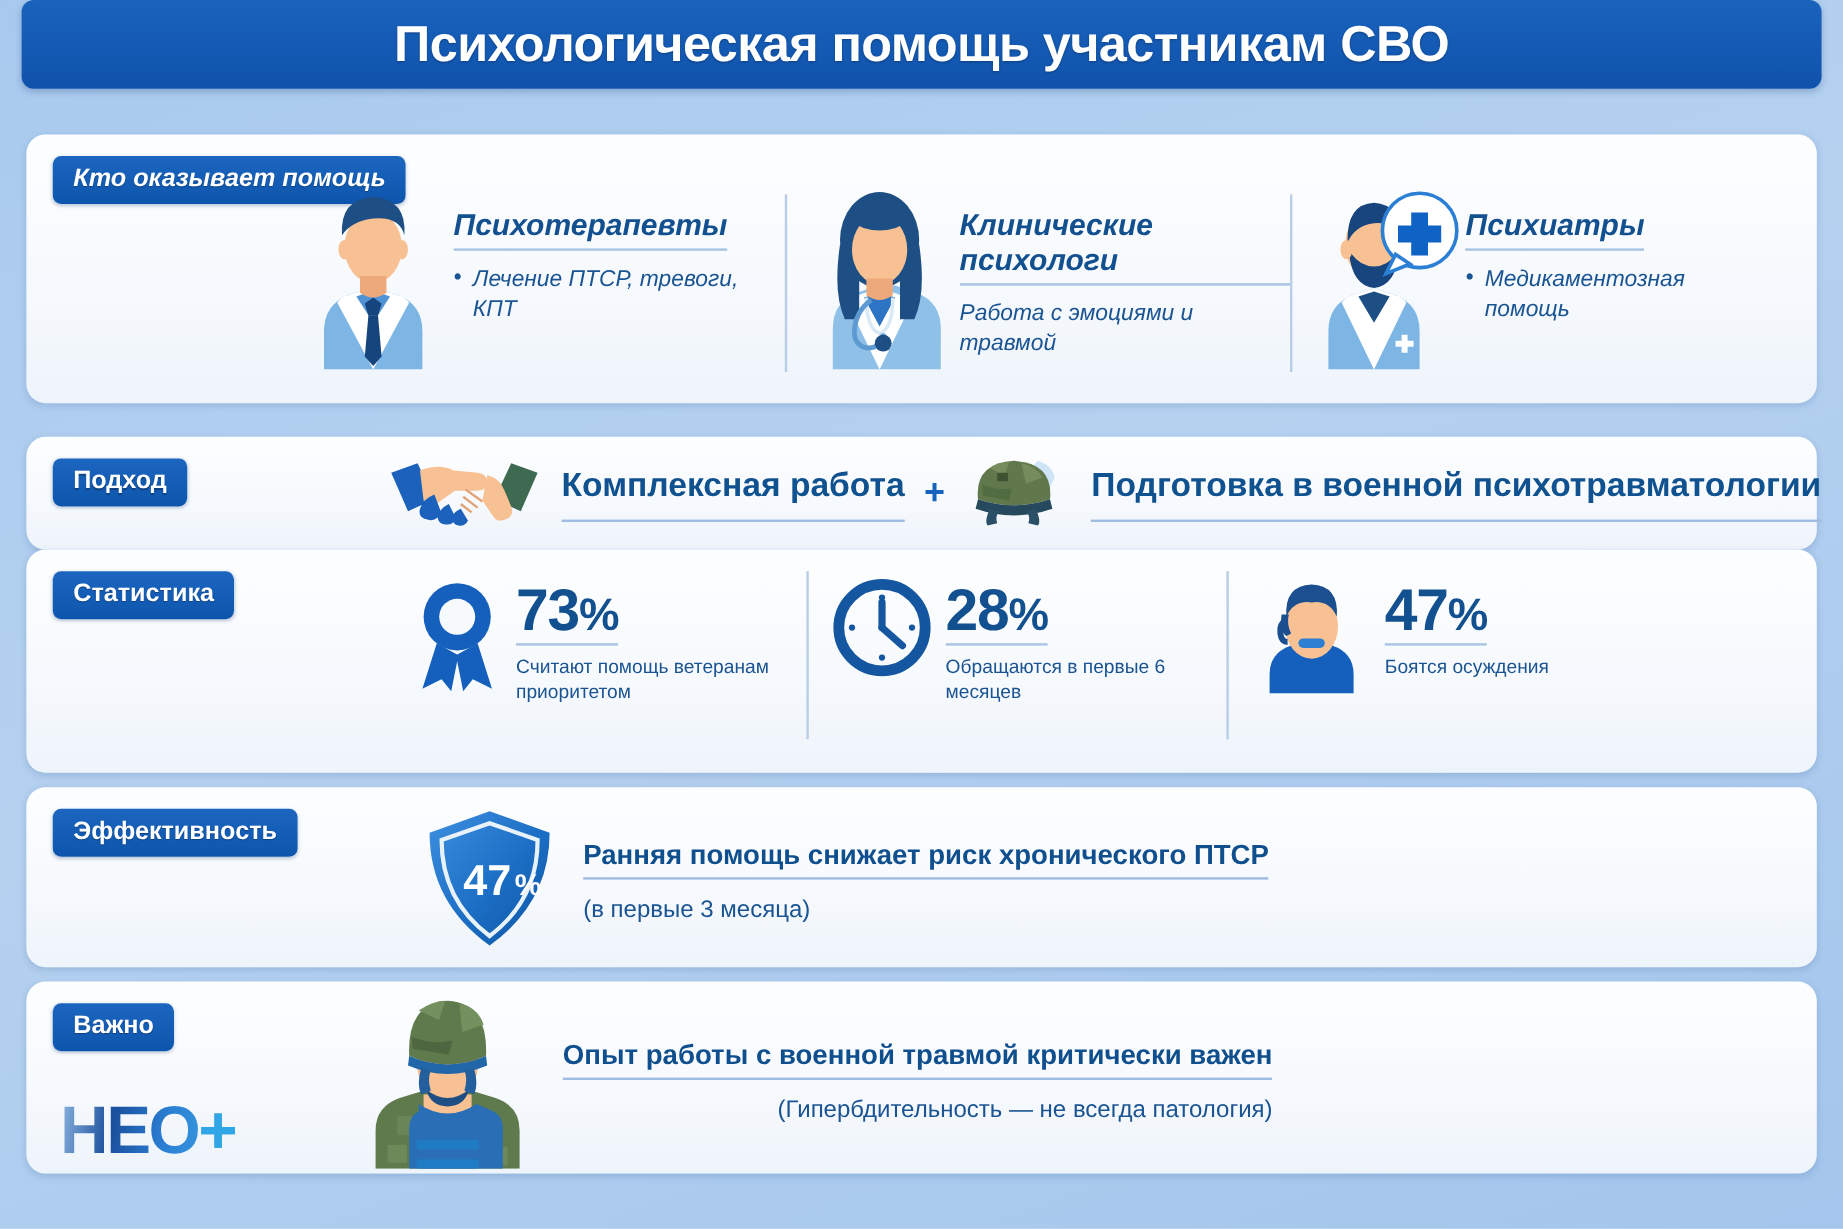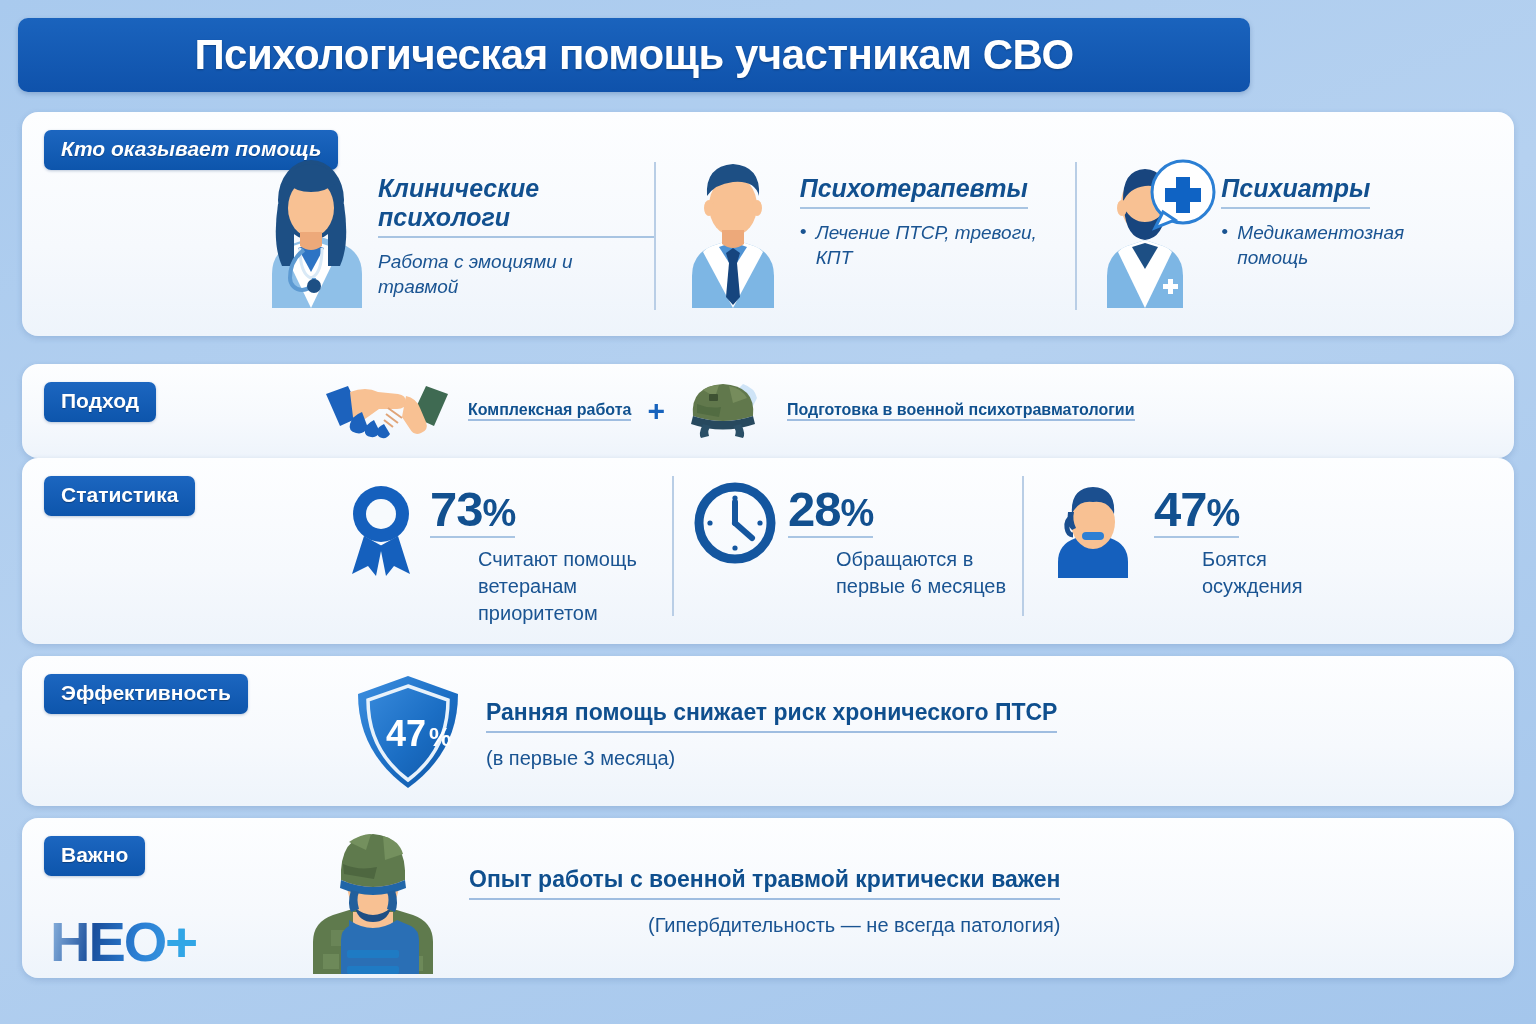--- a/index.html
+++ b/index.html
@@ -9,22 +9,22 @@
     height: 1024px;
     font-family: "Liberation Sans", "DejaVu Sans", sans-serif;
     background: linear-gradient(160deg, #a9caee 0%, #b5d1f0 45%, #a4c6ec 100%);
     overflow: hidden;
     position: relative;
   }
 
   
   .header-bar {
     position: absolute;
-    left: 18px; top: 18px;
-    width: 1232px; height: 74px;
+    left: 18px; top: 0;
+    width: 1500px; height: 74px;
     background: linear-gradient(180deg, #1a63bd 0%, #0f52ab 100%);
     border-radius: 10px;
     display: flex; align-items: center; justify-content: center;
     box-shadow: 0 2px 5px rgba(20,60,120,.25);
   }
   .header-title {
     color: #ffffff;
     font-size: 42px;
     font-weight: bold;
     letter-spacing: -0.5px;
@@ -100,22 +100,22 @@
   }
 
   
   .approach-row {
     position: absolute;
     left: 300px; top: 12px;
     height: 70px;
     display: flex; align-items: center; gap: 16px;
   }
   .approach-text {
-    font-size: 16px; color: #10518f; font-weight: 600;
-    border-bottom: 2px solid #9fbde0; padding-bottom: 0; white-space: nowrap;
+    font-size: 28px; color: #10518f; font-weight: 600;
+    border-bottom: 2px solid #9fbde0; padding-bottom: 13px; white-space: nowrap;
   }
   .approach-plus { font-size: 30px; color: #1763bd; font-weight: bold; }
 
   
   .stats-row {
     position: absolute;
     left: 300px; top: 12px;
     width: 1050px; height: 168px;
     display: flex;
   }
@@ -129,23 +129,22 @@
   }
   .stat-icon { flex: 0 0 auto; margin-right: 12px; }
   .stat-body { padding-top: 4px; }
   .stat-value {
     font-size: 49px; font-weight: bold; color: #12508f;
     line-height: .95; letter-spacing: -1px;
     border-bottom: 2px solid #a9c5e3; display: inline-block; padding-bottom: 3px;
   }
   .stat-value .pct { font-size: 38px; }
   .stat-label {
-    margin-top: 8px; font-size: 20px; color: #1a5492; line-height: 1.35;
+    margin-top: 8px; font-size: 16px; color: #1a5492; line-height: 1.35;
     max-width: 215px;
-    margin-left: 48px;
   }
 
   
   .eff-row {
     position: absolute; left: 330px; top: 18px;
     display: flex; align-items: center; gap: 22px;
   }
   .eff-main {
     font-size: 23px; font-weight: bold; color: #0f4f8e;
     border-bottom: 2px solid #9fbde0; padding-bottom: 5px; white-space: nowrap;
@@ -177,20 +176,41 @@
 <body>
 
 <div class="header-bar">
   <div class="header-title">Психологическая помощь участникам СВО</div>
 </div>
 
 <div class="card" id="card-providers">
   <div class="section-pill">Кто оказывает помощь</div>
 
   <div class="providers-row">
+
+    <div class="provider">
+      <div class="provider-figure">
+        <svg width="126" height="152" viewBox="0 0 126 152">
+          <path d="M22 152 V120 q0-22 20-30 l21-7 l21 7 q20 8 20 30 V152 Z" fill="#7db6e4"></path>
+          <path d="M63 83 l-21 7 q-6 2 -9 6 l30 56 30-56 q-3-4 -9-6 Z" fill="#ffffff"></path>
+          <path d="M63 86 l-14 5 14 22 14-22 Z" fill="#4f93d4"></path>
+          <path d="M63 92 l-7 5 3 10 h8 l3-10 Z" fill="#16457e"></path>
+          <path d="M59 107 h8 l3 34 -7 8 -7-8 Z" fill="#16457e"></path>
+          <ellipse cx="63" cy="50" rx="24" ry="30" fill="#f8c193"></ellipse>
+          <path d="M52 74 h22 v14 q-11 8 -22 0 Z" fill="#eda97a"></path>
+          <path d="M37 40 q-2-30 26-32 q28 2 26 32 q-4-16 -26-14 q-18 2 -26 14 Z" fill="#1d4f84"></path>
+          <ellipse cx="39" cy="52" rx="5" ry="8" fill="#f8c193"></ellipse>
+          <ellipse cx="87" cy="52" rx="5" ry="8" fill="#f8c193"></ellipse>
+        </svg>
+      </div>
+      <div class="provider-text">
+        <div class="provider-title">Психотерапевты</div>
+        <div class="provider-bullet">Лечение ПТСР, тревоги, КПТ</div>
+      </div>
+    </div>
 
     <div class="provider">
       <div class="provider-figure">
         <svg width="126" height="152" viewBox="0 0 126 152">
           <path d="M24 152 V118 q0-22 20-30 l18-6 h14 l18 6 q20 8 20 30 V152 Z" fill="#8fc0e8"></path>
           <path d="M63 84 l-18 6 q-6 2 -9 6 l27 56 27-56 q-3-4 -9-6 l-18-6 Z" fill="#ffffff"></path>
           <path d="M63 88 l-13 4 13 24 13-24 Z" fill="#2d74c4"></path>
           <ellipse cx="63" cy="44" rx="33" ry="40" fill="#1d4f84"></ellipse>
           <path d="M30 48 q-6 40 4 62 h12 V44 Z" fill="#1d4f84"></path>
           <path d="M96 48 q6 40 -4 62 H80 V44 Z" fill="#1d4f84"></path>
@@ -198,41 +218,20 @@
           <path d="M52 76 h22 v14 q-11 8 -22 0 Z" fill="#eda97a"></path>
           <path d="M36 26 q10-18 27-18 t27 18 q-12 10 -27 10 t-27-10 Z" fill="#1d4f84"></path>
           <path d="M52 92 q0 26 11 30 q11-4 11-30" fill="none" stroke="#d9e9f6" stroke-width="3"></path>
           <path d="M56 94 q-14 10 -14 28 a12 12 0 0 0 24 0" fill="none" stroke="#5d9ad2" stroke-width="4"></path>
           <circle cx="66" cy="130" r="7" fill="#1d4f84"></circle>
         </svg>
       </div>
       <div class="provider-text">
         <div class="provider-title">Клинические психологи</div>
         <div class="provider-bullet nobullet">Работа с эмоциями и травмой</div>
-      </div>
-    </div>
-
-    <div class="provider">
-      <div class="provider-figure">
-        <svg width="126" height="152" viewBox="0 0 126 152">
-          <path d="M22 152 V120 q0-22 20-30 l21-7 l21 7 q20 8 20 30 V152 Z" fill="#7db6e4"></path>
-          <path d="M63 83 l-21 7 q-6 2 -9 6 l30 56 30-56 q-3-4 -9-6 Z" fill="#ffffff"></path>
-          <path d="M63 86 l-14 5 14 22 14-22 Z" fill="#4f93d4"></path>
-          <path d="M63 92 l-7 5 3 10 h8 l3-10 Z" fill="#16457e"></path>
-          <path d="M59 107 h8 l3 34 -7 8 -7-8 Z" fill="#16457e"></path>
-          <ellipse cx="63" cy="50" rx="24" ry="30" fill="#f8c193"></ellipse>
-          <path d="M52 74 h22 v14 q-11 8 -22 0 Z" fill="#eda97a"></path>
-          <path d="M37 40 q-2-30 26-32 q28 2 26 32 q-4-16 -26-14 q-18 2 -26 14 Z" fill="#1d4f84"></path>
-          <ellipse cx="39" cy="52" rx="5" ry="8" fill="#f8c193"></ellipse>
-          <ellipse cx="87" cy="52" rx="5" ry="8" fill="#f8c193"></ellipse>
-        </svg>
-      </div>
-      <div class="provider-text">
-        <div class="provider-title">Психотерапевты</div>
-        <div class="provider-bullet">Лечение ПТСР, тревоги, КПТ</div>
       </div>
     </div>
 
     <div class="provider">
       <div class="provider-figure">
         <svg width="126" height="152" viewBox="0 0 126 152">
           <path d="M16 152 V120 q0-22 20-30 l18-6 l18 6 q20 8 20 30 V152 Z" fill="#7db6e4"></path>
           <path d="M54 84 l-18 6 q-6 2 -9 6 l27 56 27-56 q-3-4 -9-6 Z" fill="#ffffff"></path>
           <path d="M54 87 l-13 4 13 22 13-22 Z" fill="#1d4f84"></path>
           <ellipse cx="54" cy="48" rx="24" ry="30" fill="#f8c193"></ellipse>

